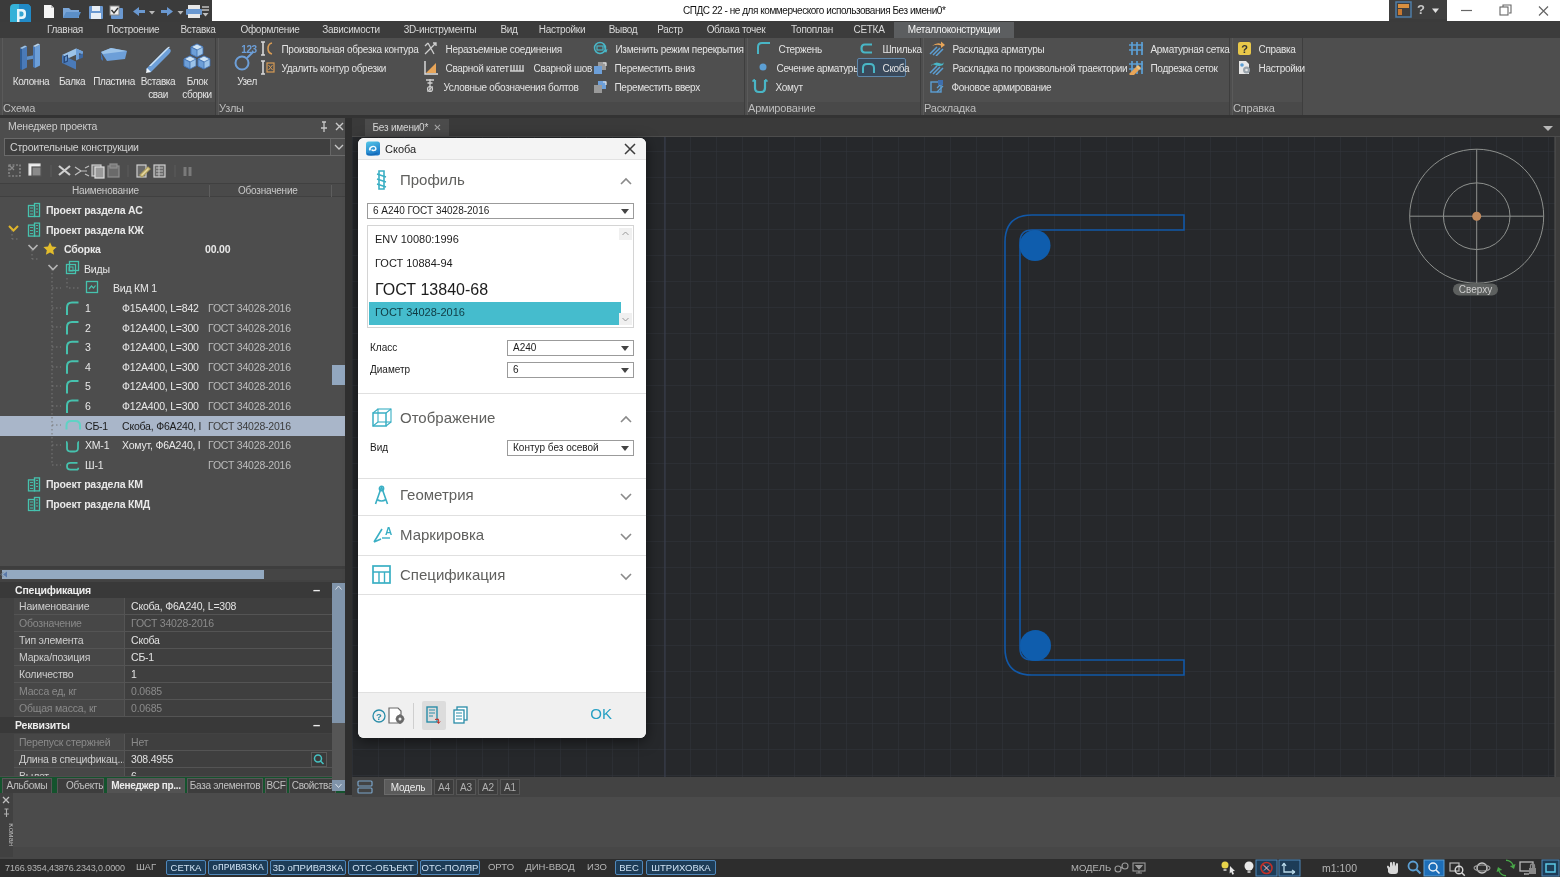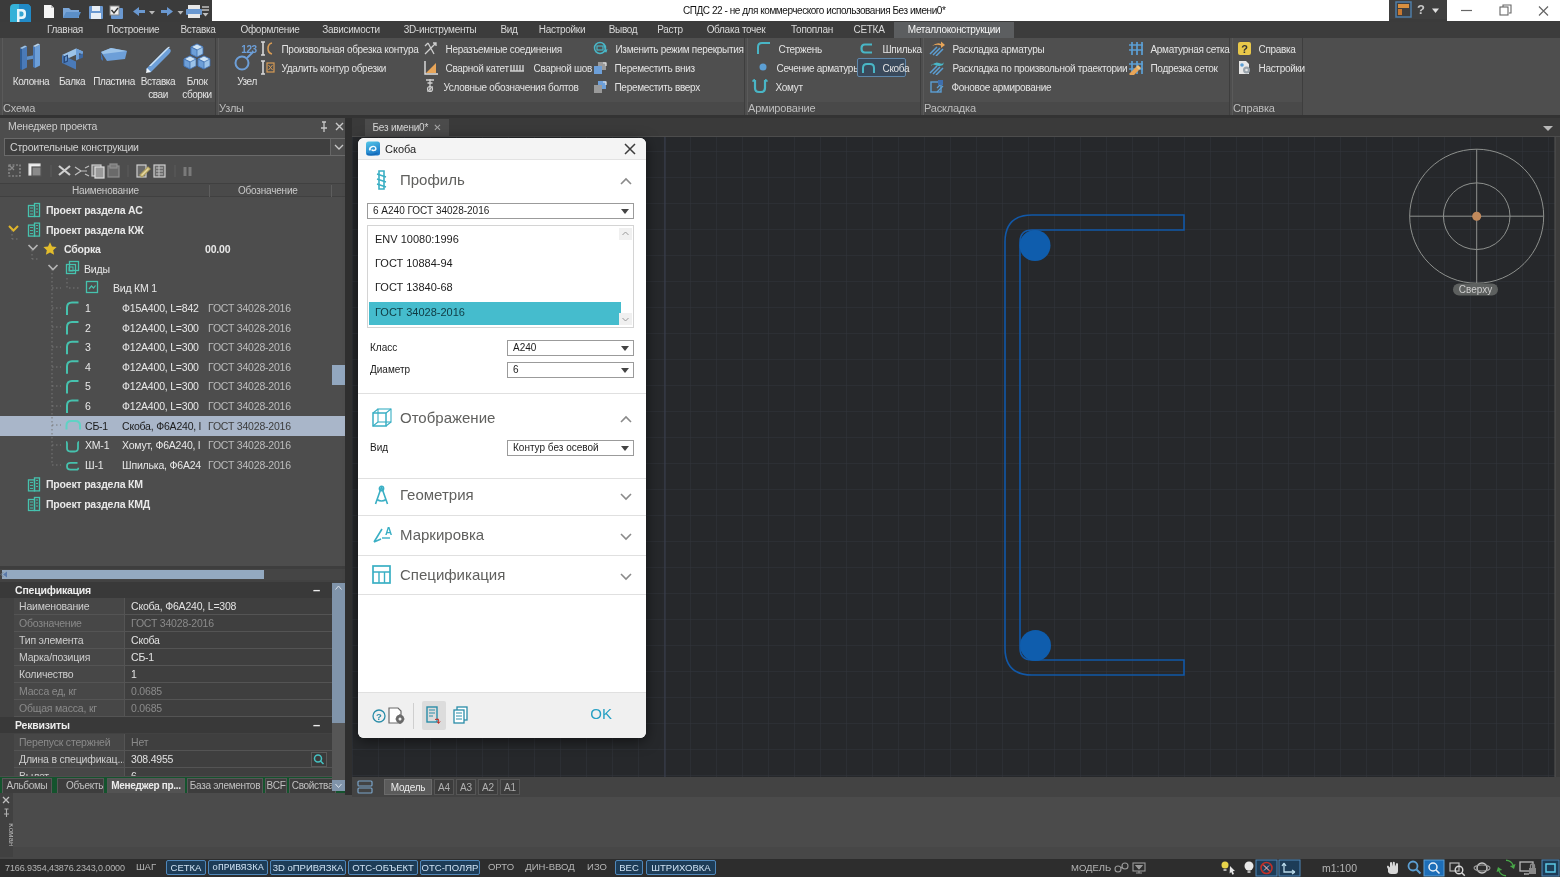--- a/index.html
+++ b/index.html
@@ -509,21 +509,20 @@
       <div class="trow" style="top:199px;left:85px;">6</div>
         <div class="trow" style="top:199px;left:122px;">Ф12А400, L=300</div>
         <div class="trow gost" style="top:199px;left:208px;">ГОСТ 34028-2016</div>
       <div class="trow" style="top:218.6px;left:85px;color:#1b1b1b;">СБ-1</div>
         <div class="trow" style="top:218.6px;left:122px;color:#1b1b1b;">Скоба, Ф6А240, l</div>
         <div class="trow" style="top:218.6px;left:208px;color:#3c3c3c;">ГОСТ 34028-2016</div>
       <div class="trow" style="top:238.2px;left:85px;">ХМ-1</div>
         <div class="trow" style="top:238.2px;left:122px;">Хомут, Ф6А240, l</div>
         <div class="trow gost" style="top:238.2px;left:208px;">ГОСТ 34028-2016</div>
       <div class="trow" style="top:257.8px;left:85px;">Ш-1</div>
-        <div class="trow" style="top:257.8px;left:122px;">Шпилька, Ф6А24</div>
         <div class="trow gost" style="top:257.8px;left:208px;">ГОСТ 34028-2016</div>
       <div class="trow" style="top:277.4px;left:46px;"><b>Проект раздела КМ</b></div>
       <div class="trow" style="top:297px;left:46px;"><b>Проект раздела КМД</b></div>
     </div>
     <div id="lp-hscroll">
       <svg width="352" height="11">
         <rect x="0" y="0" width="352" height="11" fill="#454545"></rect>
         <rect x="2" y="1" width="262" height="9" fill="#93a9c0"></rect>
         <path d="M3 5.5 l4 -3 v6 z" fill="#5a7aaa"></path>
         <path d="M3.5 3 l-2.5 2.5 l2.5 2.5" stroke="#7a8a9a" fill="none"></path>
@@ -674,21 +673,21 @@
       <path d="M2 4 l9 3 m-9 2 l9 3 m-9 2 l9 3" stroke="#3aafc4" stroke-width="1.4"></path>
     </svg>
     <span style="position:absolute;left:42px;top:33px;font-size:15px;color:#60605e;">Профиль</span>
     <svg class="chev" style="top:38px;">
         <path d="M1 8 l5 -5 l5 5" stroke="#8a8a8a" stroke-width="1.6" fill="none"></path>
       </svg>
     <div class="combo" style="left:9px;top:65px;width:267px;">6 А240 ГОСТ 34028-2016<span class="arr"></span></div>
     <div id="dlist" style="position:absolute;left:9px;top:87px;width:267px;height:103px;border:1px solid #d4d4d4;">
       <div style="position:absolute;left:7px;top:7px;font-size:11px;">ENV 10080:1996</div>
       <div style="position:absolute;left:7px;top:31px;font-size:11px;">ГОСТ 10884-94</div>
-      <div style="position:absolute;left:7px;top:55px;font-size:11px;">ГОСТ 13840-68</div>
+      <div style="position:absolute;left:7px;top:55px;font-size:16px;">ГОСТ 13840-68</div>
       <div style="position:absolute;left:1px;top:76px;width:252px;height:23px;background:#45bccd;">
         <span style="position:absolute;left:6px;top:4px;font-size:11px;color:#103a42;">ГОСТ 34028-2016</span>
       </div>
       <svg width="13" height="12" style="position:absolute;right:1px;top:2px;">
           <rect width="13" height="12" fill="#f0f0f0"></rect>
           <path d="M3.5 7 l3 -3 l3 3" stroke="#999" fill="none"></path>
         </svg>
       <svg width="13" height="12" style="position:absolute;right:1px;bottom:2px;">
           <rect width="13" height="12" fill="#f0f0f0"></rect>
           <path d="M3.5 5 l3 3 l3 -3" stroke="#999" fill="none"></path>

